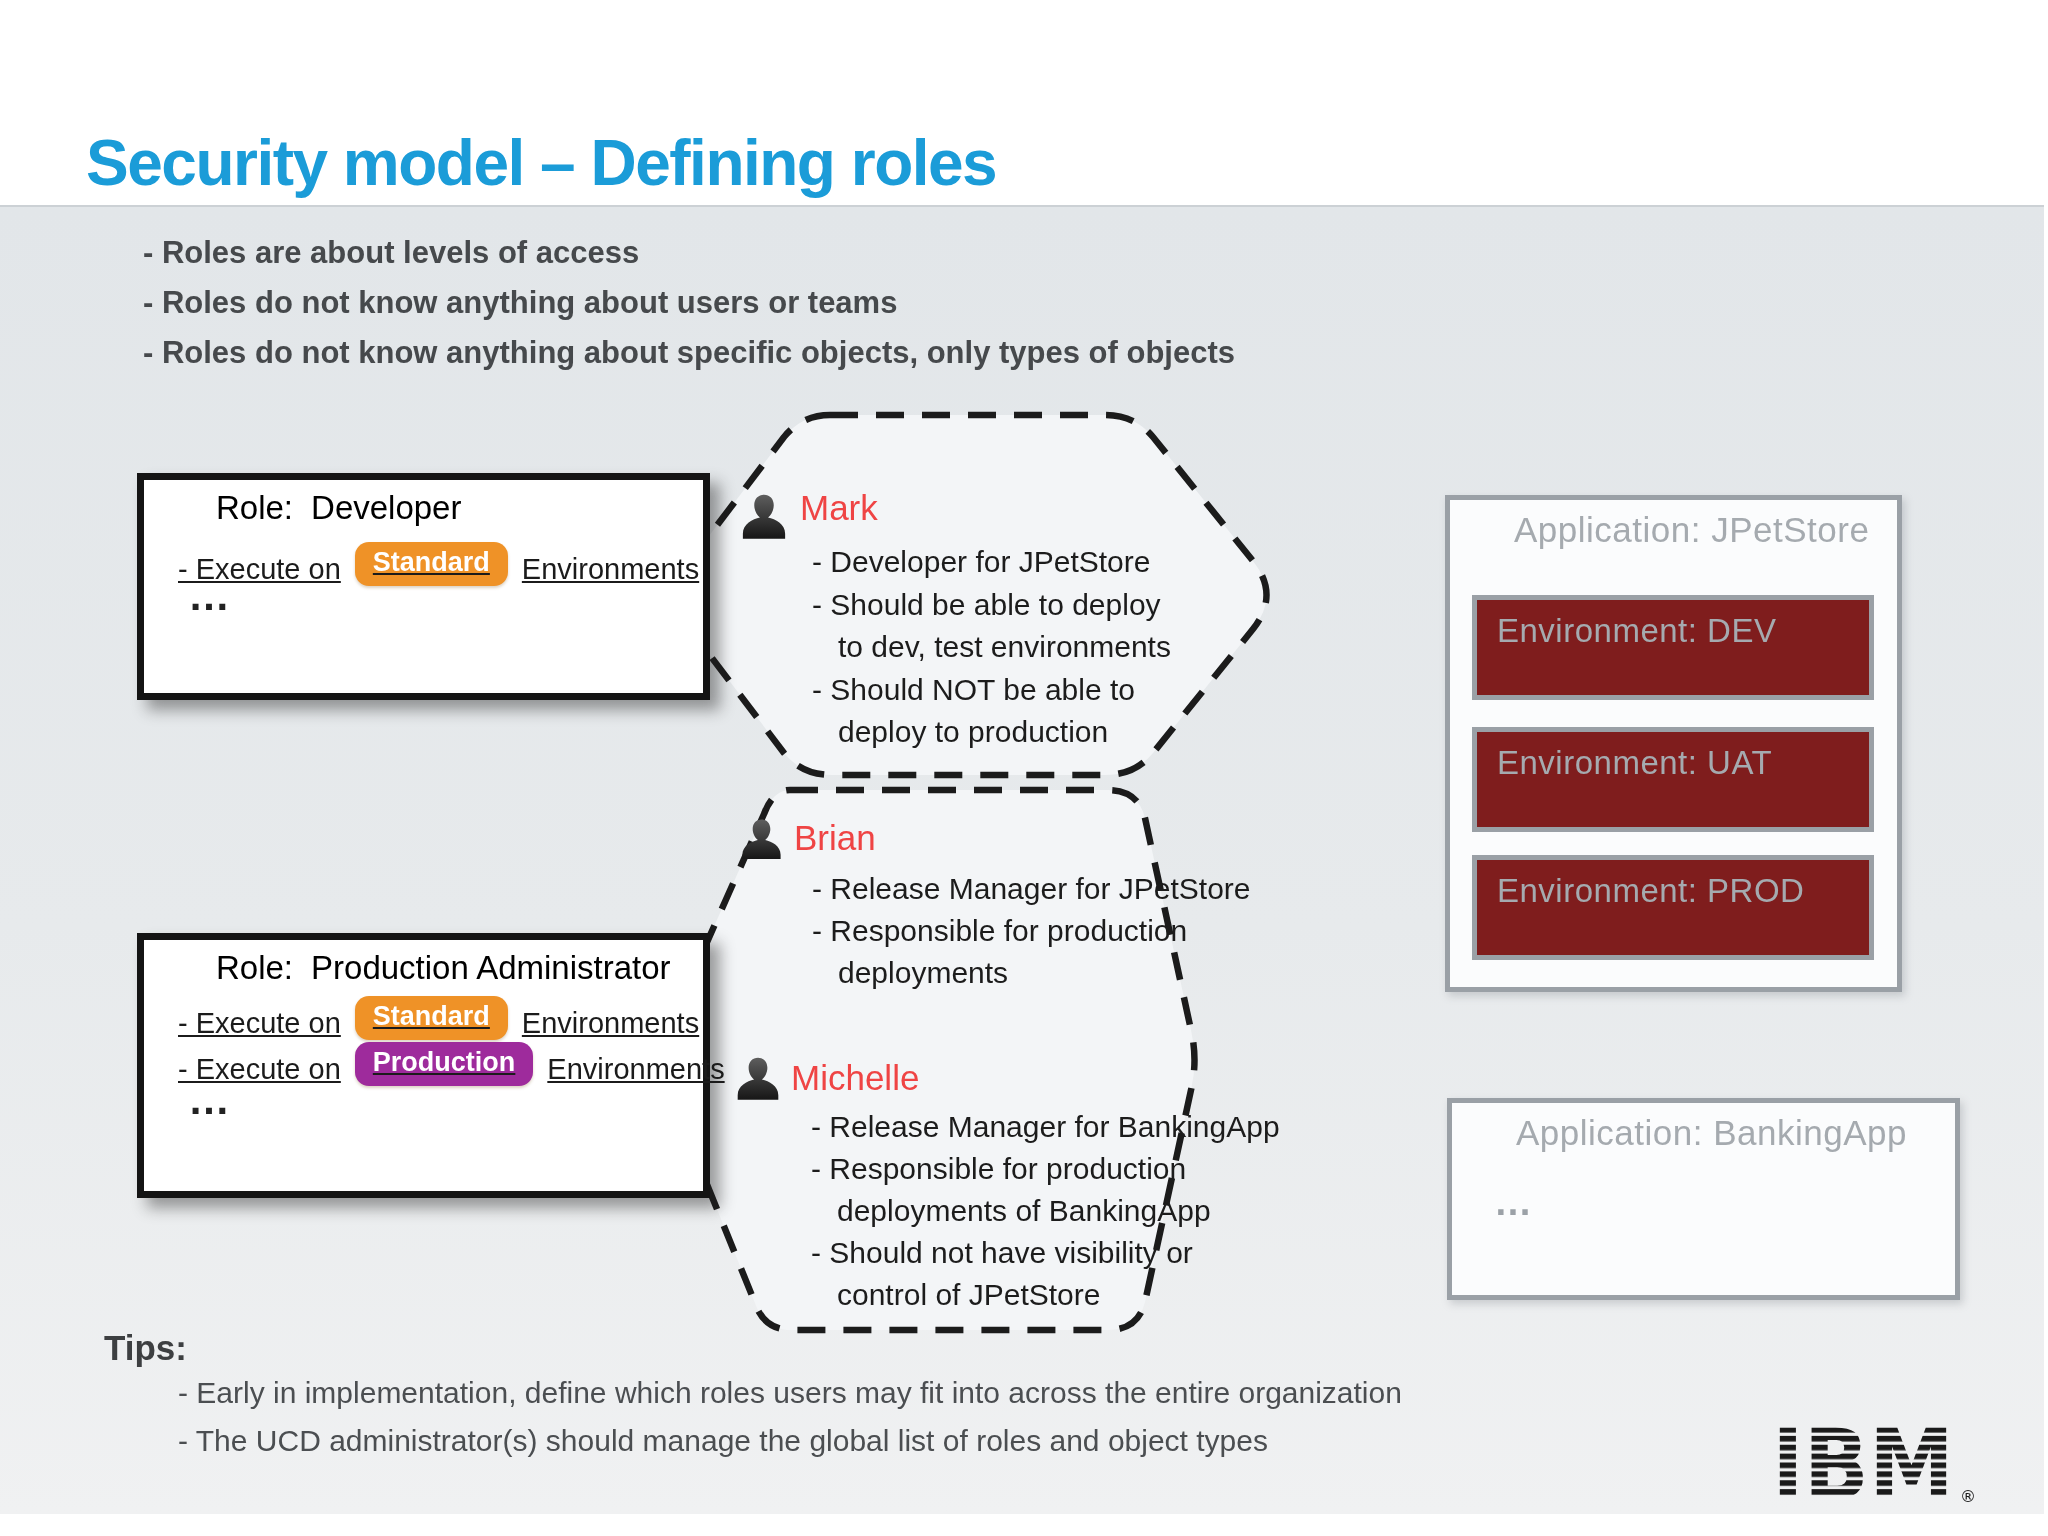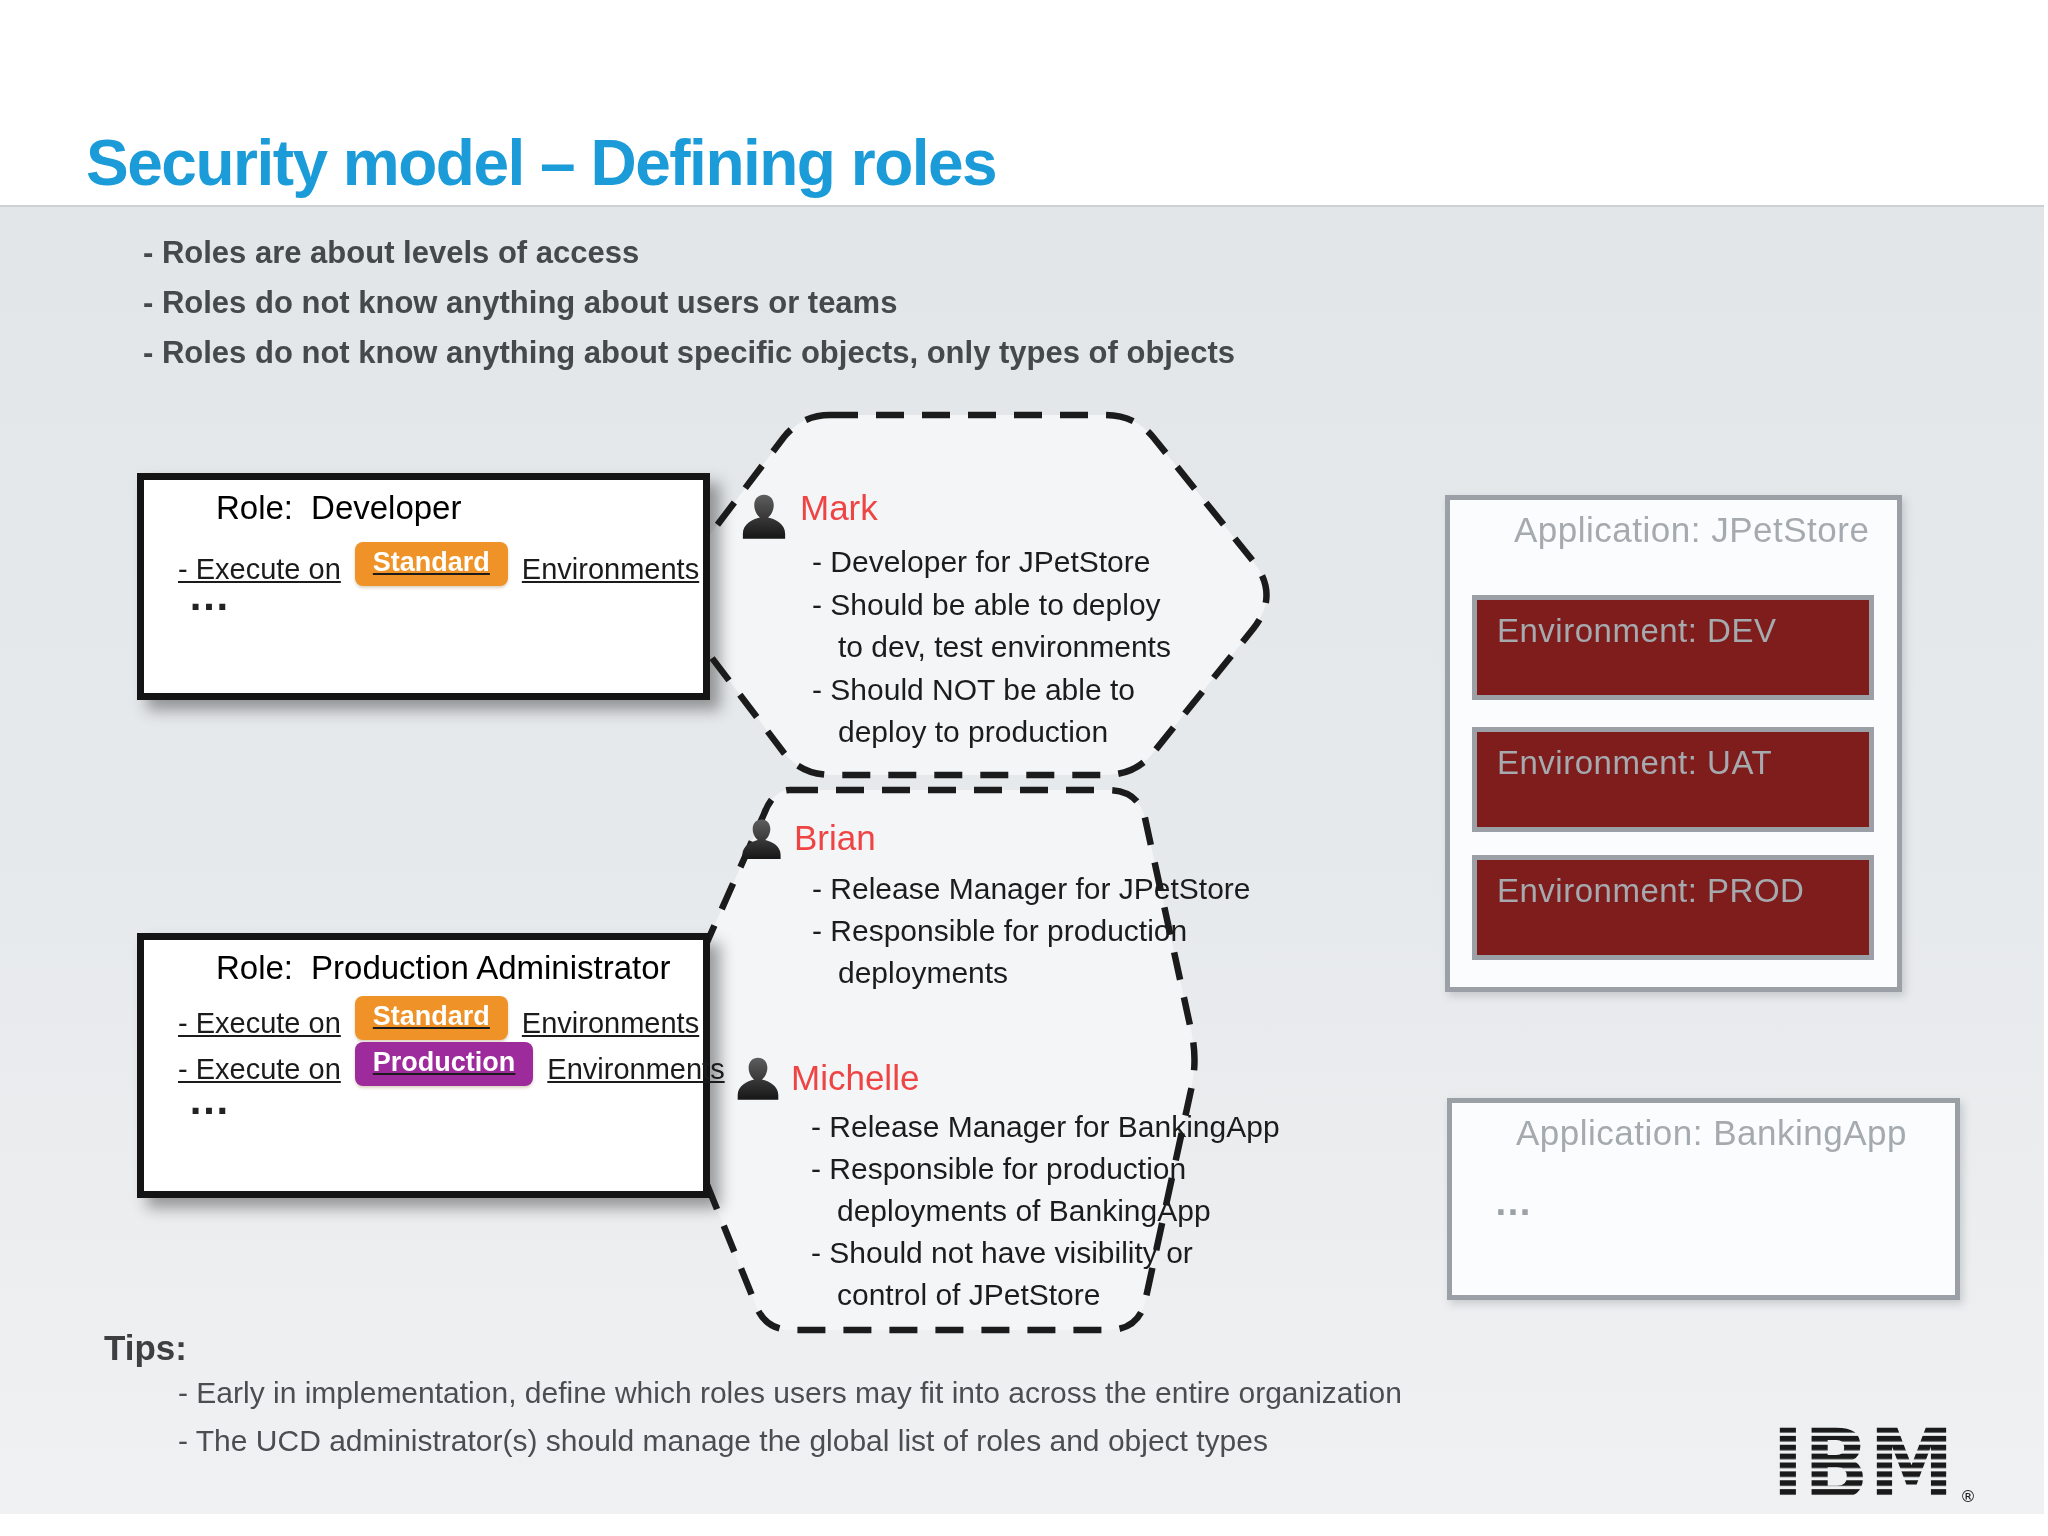--- a/index.html
+++ b/index.html
@@ -50,21 +50,21 @@
   }
   #role-box-developer{left:137px;top:473px;width:573px;height:227px;}
   #role-box-prodadmin{left:137px;top:933px;width:573px;height:265px;}
   .role-title{position:absolute;left:24px;top:9px;font-size:33px;color:#000000;white-space:nowrap;margin-left:48px;}
   .role-title .r-name{margin-left:18px;}
   .perm-line{position:absolute;left:34px;display:flex;align-items:flex-end;font-size:29px;color:#1b1b1b;white-space:nowrap;text-decoration:underline;}
   #role-box-developer .perm-line{top:62px;}
   #role-box-prodadmin .perm-0{top:56px;}
   #role-box-prodadmin .perm-1{top:102px;}
   .perm-badge{
-    margin:0 14px;padding:5px 18px 8px 18px;border-radius:8px;
+    margin:0 14px;padding:5px 18px 8px 18px;border-radius:14px;
     font-size:27px;font-weight:bold;color:#ffffff;box-shadow:0 2px 3px rgba(120,80,20,.25);
   }
   .role-more{position:absolute;left:44px;font-size:42px;font-weight:bold;letter-spacing:5px;color:#222222;}
   #role-box-developer .role-more{top:92px;}
   #role-box-prodadmin .role-more{top:136px;}
   
   .app-box{
     position:absolute;box-sizing:border-box;background:#fbfcfd;
     border:5px solid #9aa0a6;box-shadow:3px 4px 8px rgba(125,130,136,.32);
   }

